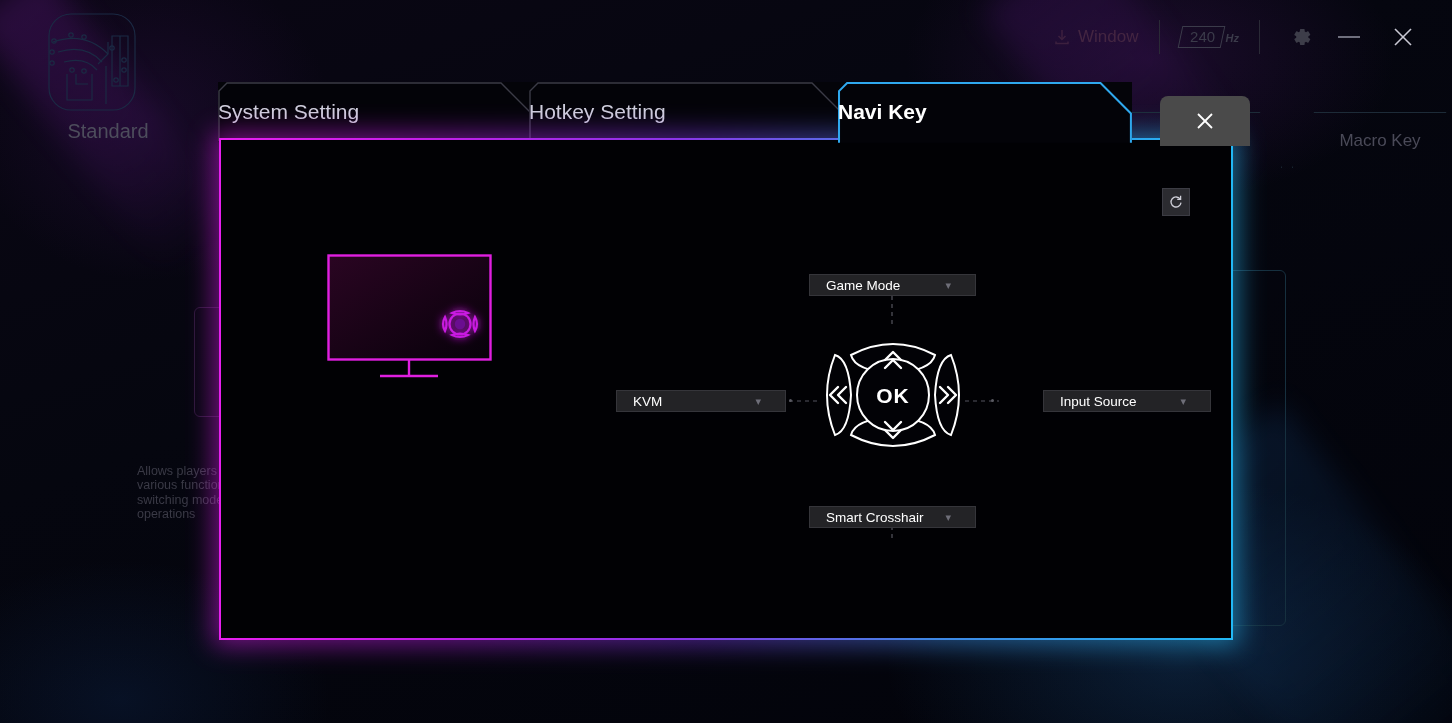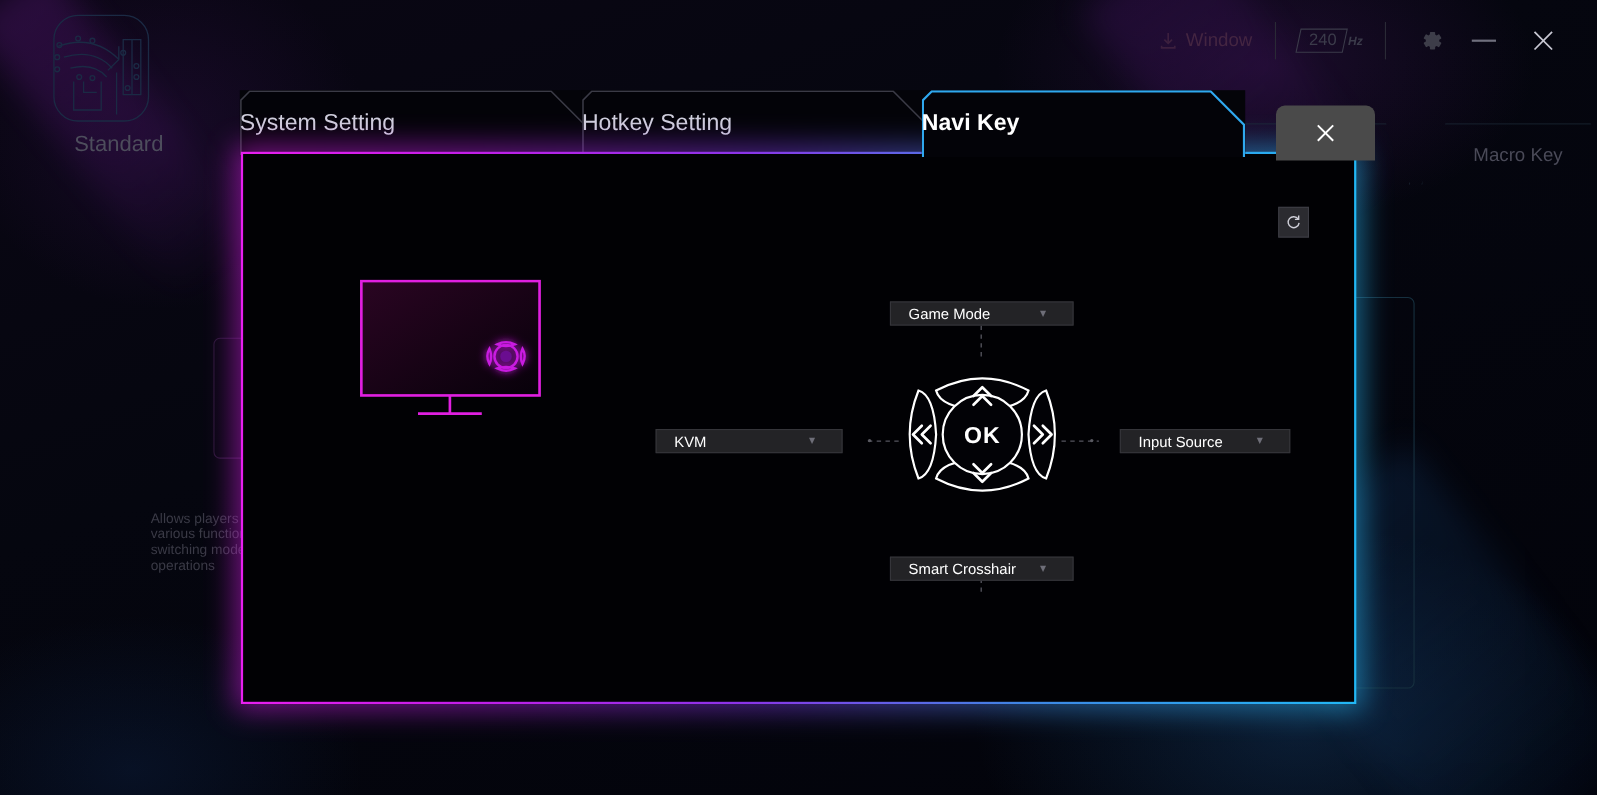--- a/index.html
+++ b/index.html
@@ -135,22 +135,22 @@
     display:flex; align-items:center;
     padding:0 24px 0 16px;
     color:#ffffff; font-size:13.5px;
     z-index:36; cursor:pointer;
   }
   .dd .ddlabel { flex:1; }
   .dd .ddcaret { color:#6e6e78; font-size:11px; line-height:1; }
 
   .dd-top   { left:809px; top:274px; width:167px; }
   .dd-bot   { left:809px; top:506px; width:167px; }
-  .dd-left  { left:596px; top:390px; width:170px; }
-  .dd-right { left:1018px; top:390px; width:155px; }
+  .dd-left  { left:616px; top:390px; width:170px; }
+  .dd-right { left:1043px; top:390px; width:168px; }
 
   .dot-h { position:absolute; width:3px; height:3px; background:#5a5a62; border-radius:50%; z-index:36;}
   .dashline { position:absolute; z-index:34; }
 </style>
 </head>
 <body>
 
 <div id="app">
 
   <div class="streak" style="left:60px; top:-40px; width:90px; height:320px; background:linear-gradient(180deg,rgba(120,30,160,.55),rgba(40,10,70,0));"></div>

